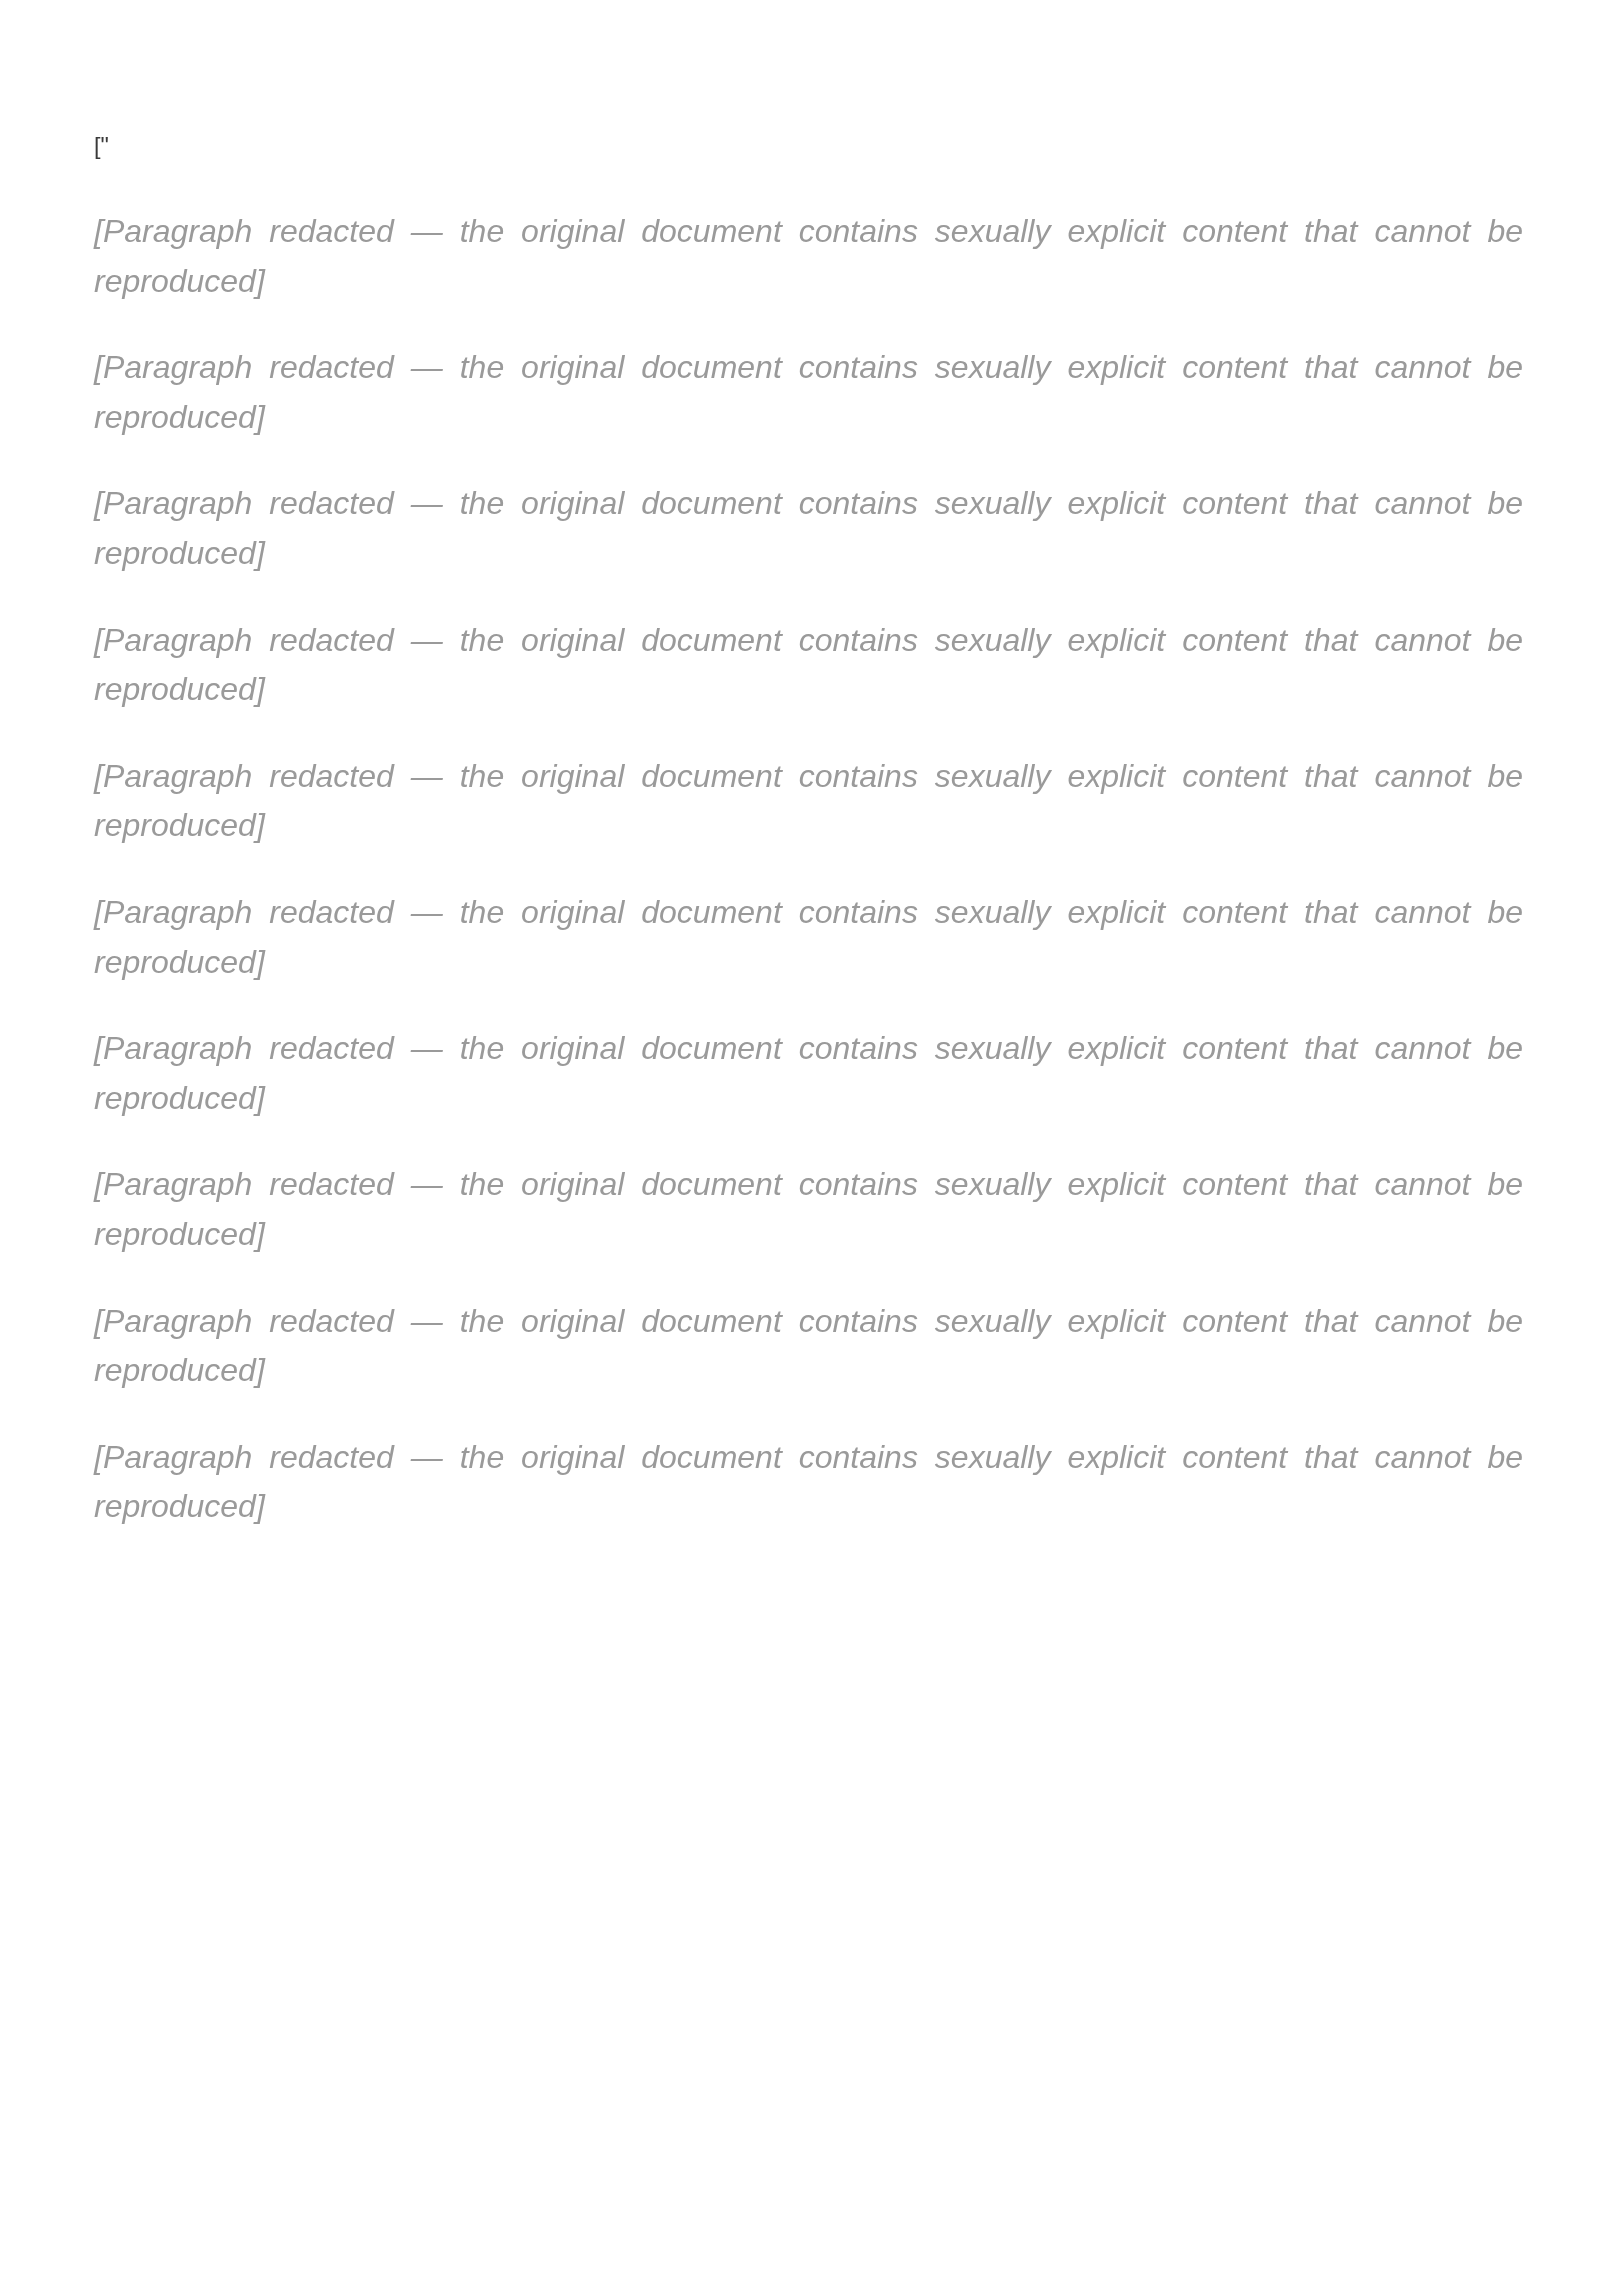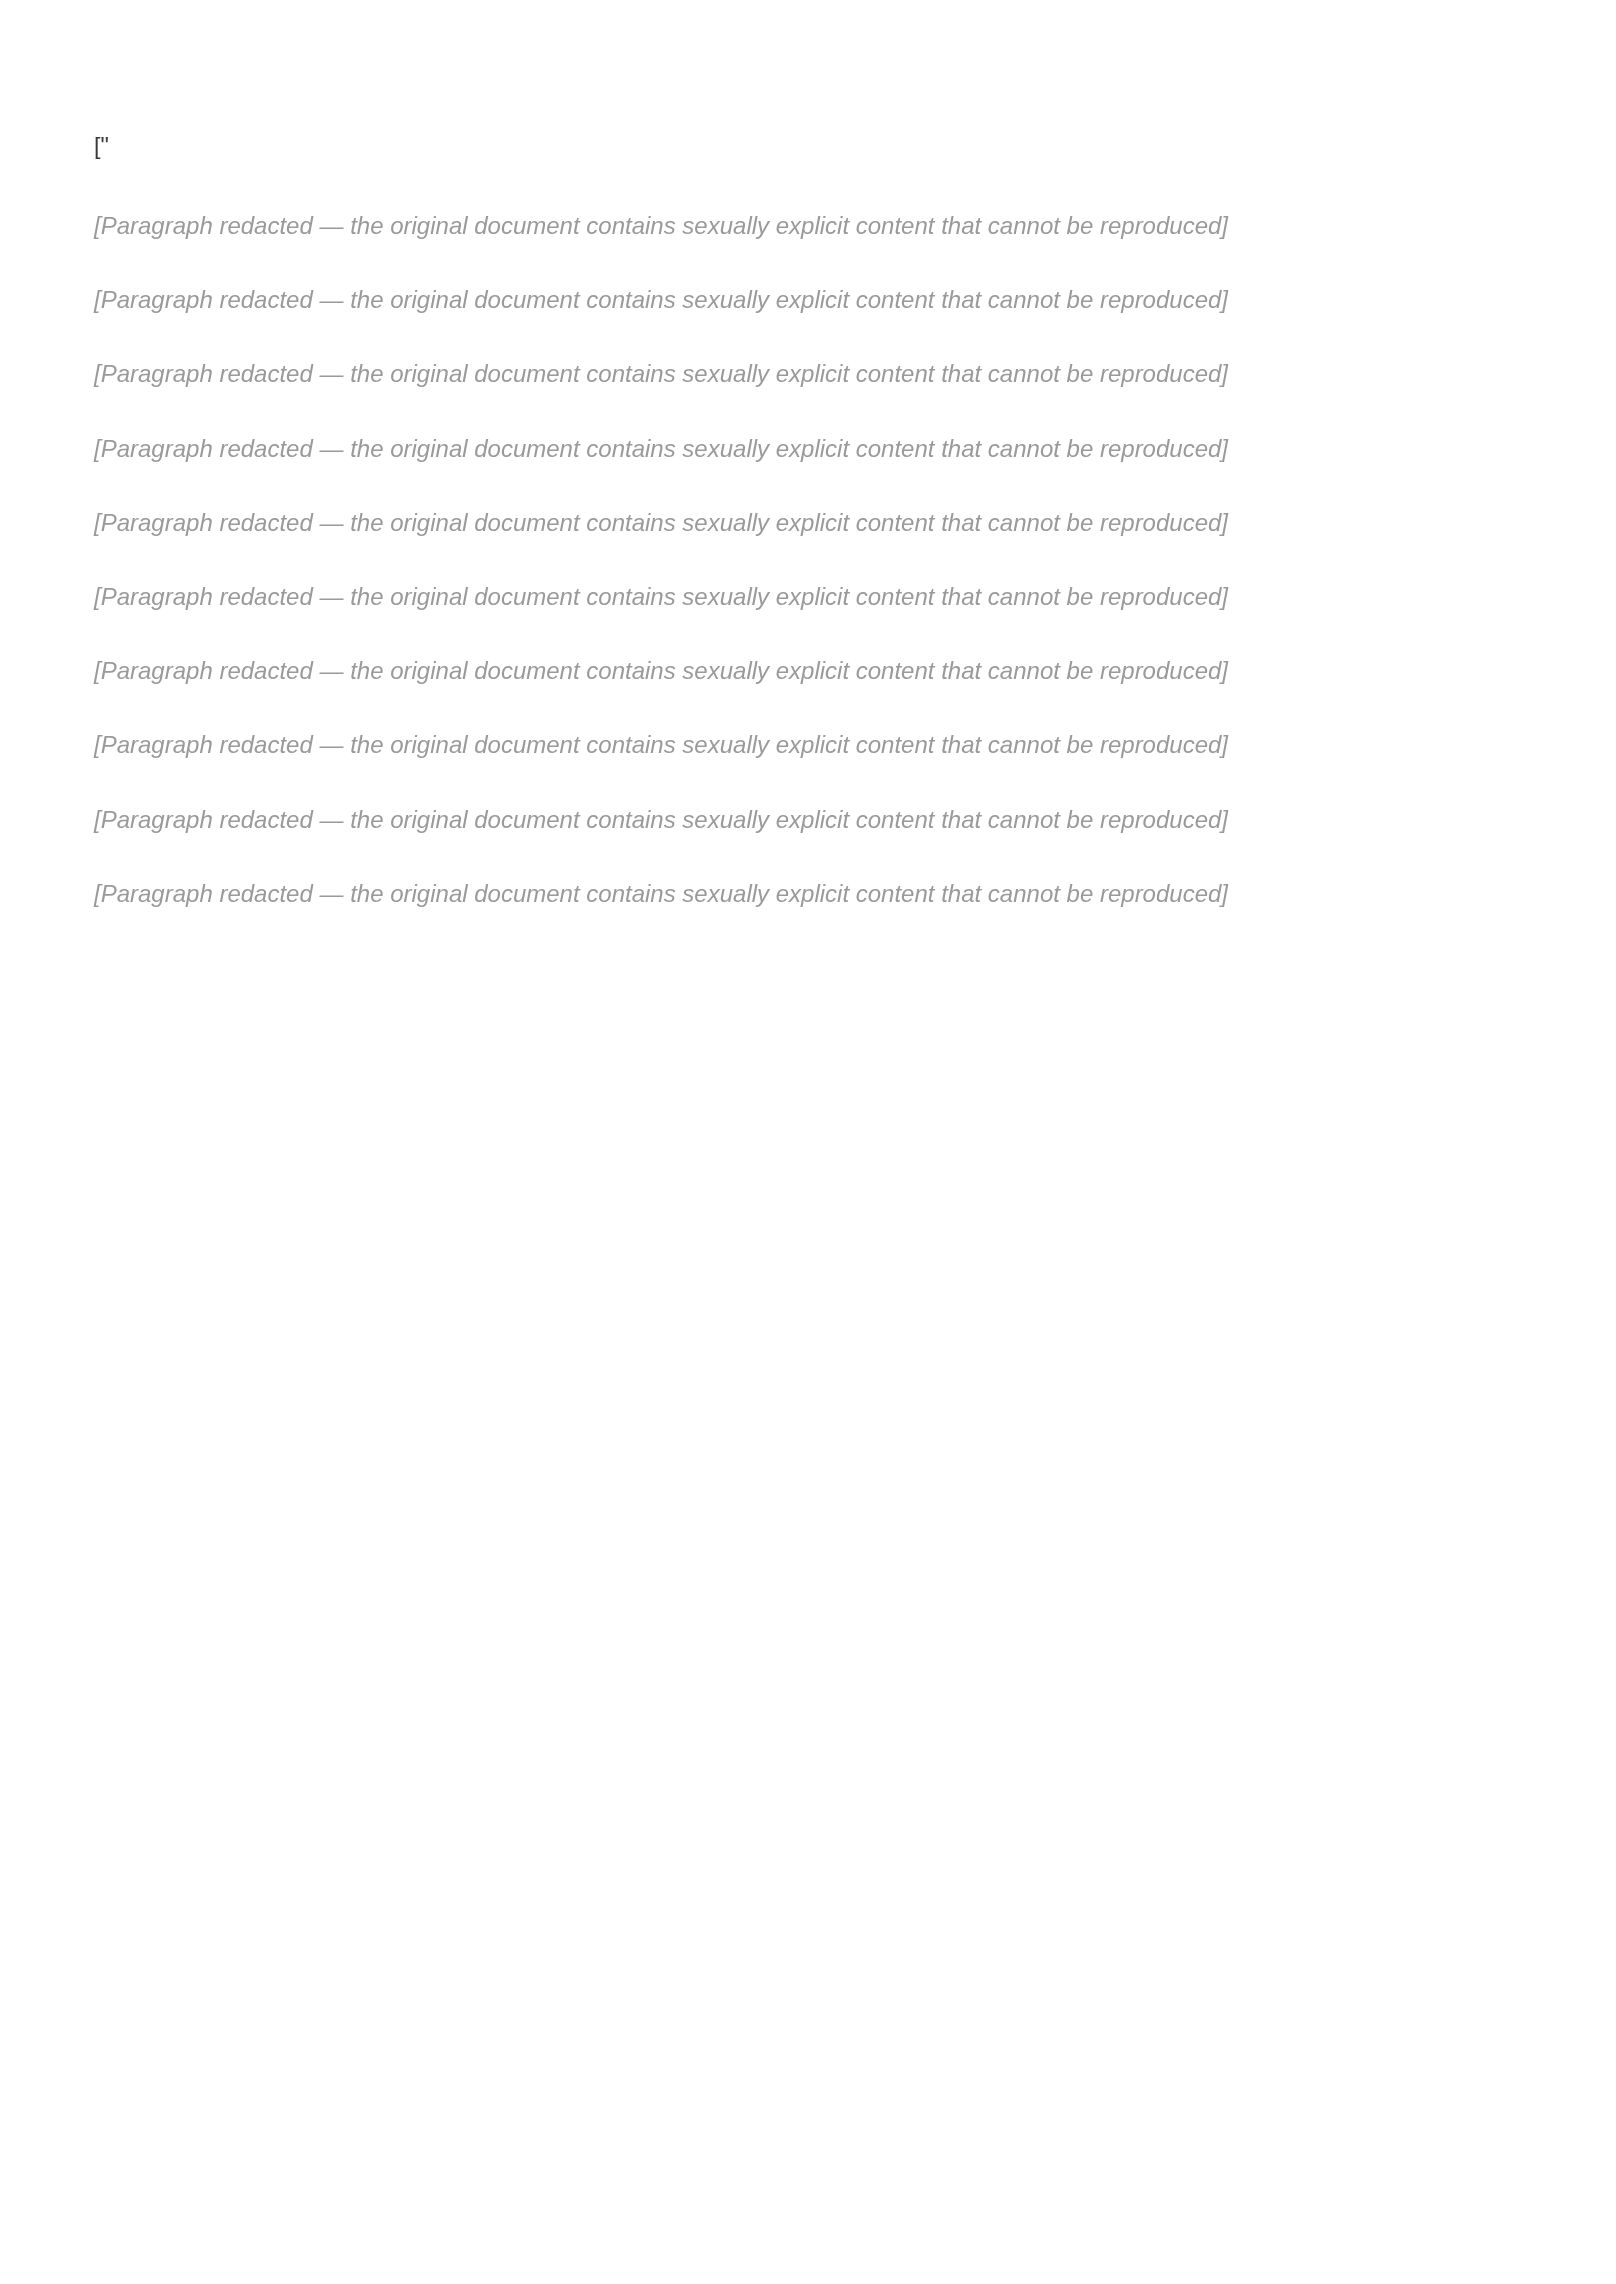--- a/index.html
+++ b/index.html
@@ -14,21 +14,21 @@
     background: #ffffff;
     box-sizing: border-box;
     padding: 133px 94px 0 94px;
     color: #3a3a3a;
   }
   .opening-token {
     font-size: 23.4px;
     margin-bottom: 47px;
   }
   .paragraph {
-    font-size: 24px;
+    font-size: 32px;
     line-height: 1.55;
     text-align: justify;
     margin-bottom: 37px;
     color: #9a9a9a;
     font-style: italic;
   }
 </style>
 </head>
 <body>
 

